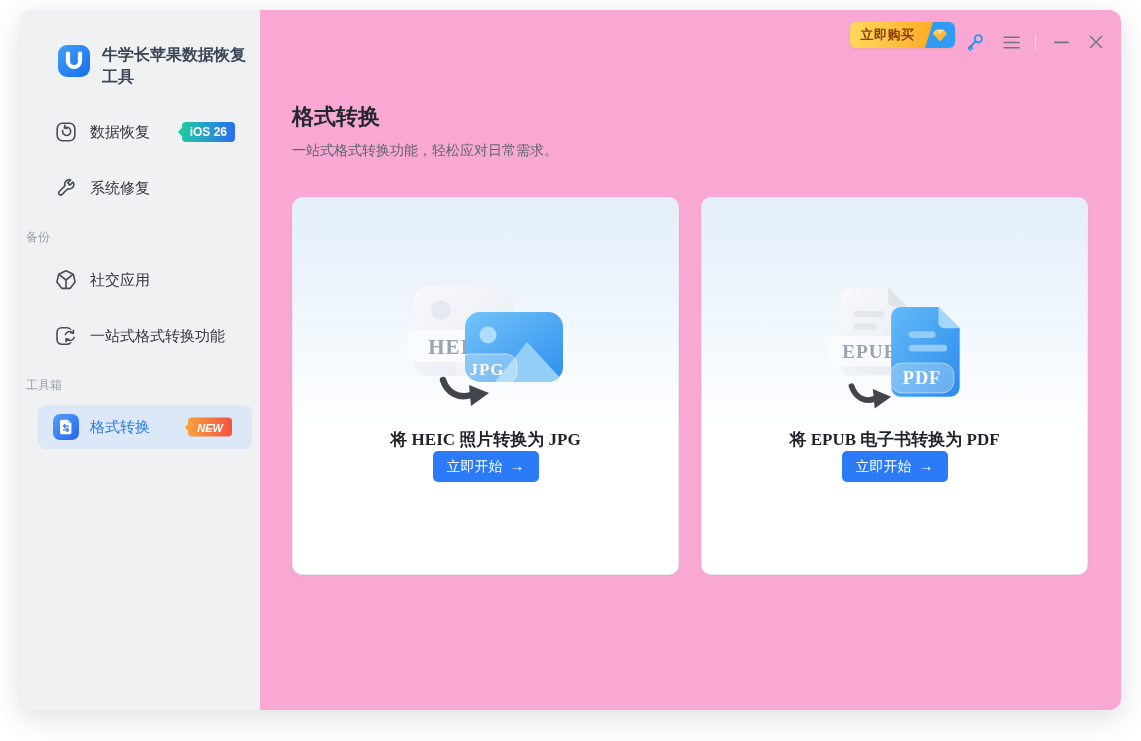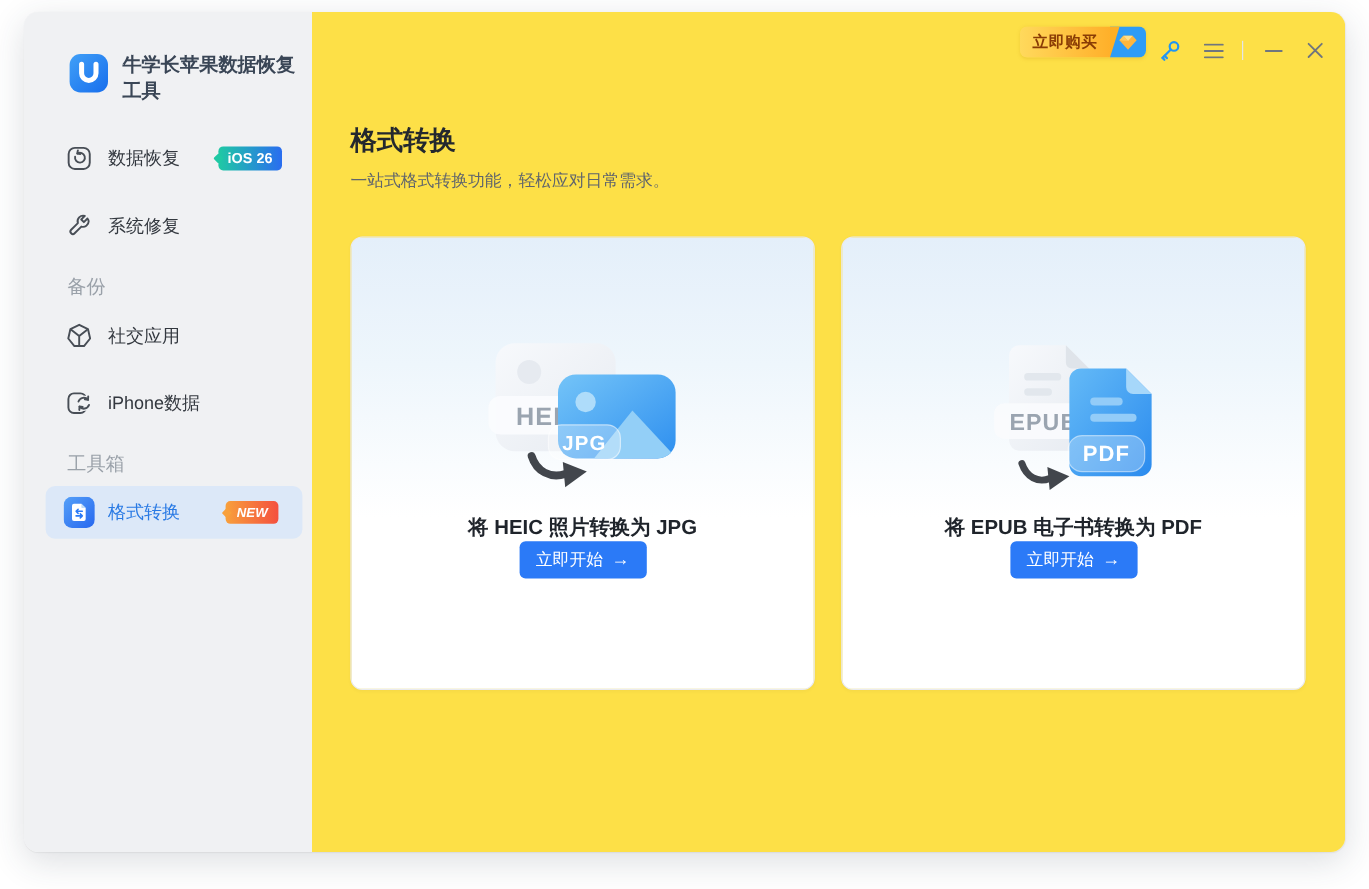--- a/index.html
+++ b/index.html
@@ -9,38 +9,38 @@
             display:flex; overflow:hidden; }
 
   
   .sidebar { width:240px; flex-shrink:0; background:#f0f1f3; position:relative; }
   .logo-row { position:absolute; left:36px; top:33px; display:flex; gap:10px; width:200px; }
   .logo-title { font-size:16px; font-weight:bold; color:#3a4656; line-height:22px; width:165px; padding-top:1px; }
   .nav-item { position:absolute; left:34px; width:192px; height:40px; display:flex; align-items:center; cursor:pointer; }
   .nav-item .nicon { width:24px; height:24px; margin-right:12px; display:flex; }
   .nav-item .ntxt { font-size:15px; color:#33383f; }
   .ni1{top:102px} .ni2{top:158px} .ni3{top:250px} .ni4{top:306px}
-  .sec-label { position:absolute; left:36px; font-size:16px; color:#9aa1a9; }
+  .sec-label { position:absolute; left:6px; font-size:12px; color:#9aa1a9; }
   .sl1{top:219px} .sl2{top:367px}
   .active-item { position:absolute; left:18px; top:395px; width:214px; height:44px; border-radius:8px;
                  background:#dce8f8; display:flex; align-items:center; padding-left:15px; cursor:pointer; }
   .active-item .ntxt { font-size:15px; color:#2a7ae4; margin-left:11px; }
   .badge-ios { position:absolute; right:11px; top:50%; transform:translateY(-50%);
                background:linear-gradient(90deg,#1fc9a4,#2a6df0); color:#fff; font-size:12px; font-weight:bold;
                padding:3px 8px; border-radius:4px; white-space:nowrap; }
   .badge-ios::before { content:''; position:absolute; left:-2.5px; top:50%; width:6px; height:6px;
                background:#1fc9a4; transform:translateY(-50%) rotate(45deg); border-radius:1px; }
   .badge-new { position:absolute; right:20px; top:50%; transform:translateY(-50%);
                background:linear-gradient(90deg,#f8a03c,#f4503f); color:#fff; font-size:11px; font-weight:bold; font-style:italic;
                padding:3.5px 9px; border-radius:4px; }
   .badge-new::before { content:''; position:absolute; left:-2.5px; top:50%; width:6px; height:6px;
                background:#f8a03c; transform:translateY(-50%) rotate(45deg); border-radius:1px; }
 
   
-  .main { flex:1; position:relative; background:#fde047; }
+  .main { flex:1; position:relative; background:#f9a8d4;font-family:Liberation Serif, serif; }
   .buy-btn { position:absolute; top:12px; right:166px; width:105px; height:26px; border-radius:6px;
              display:flex; overflow:hidden; cursor:pointer; box-shadow:0 1px 3px rgba(200,140,20,.25); }
   .buy-left { flex:1; background:linear-gradient(90deg,#ffd95c,#ffb02a); color:#8a3c05; font-size:13px; font-weight:bold;
               display:flex; align-items:center; justify-content:center; letter-spacing:.5px; }
   .buy-right { width:30px; background:#2e9cf6; position:relative; display:flex; align-items:center; justify-content:center; }
   .buy-right::before { content:''; position:absolute; left:0; top:0; width:0; height:0;
               border-bottom:26px solid transparent; border-left:8px solid #ffaf24; }
   .buy-right svg { position:relative; }
   .icon-btn { position:absolute; top:18px; width:28px; height:28px; display:flex; align-items:center; justify-content:center; cursor:pointer; }
   .key-btn{ right:132px; } .menu-btn{ right:96px; } .min-btn{ right:46px; } .close-btn{ right:11px; }
@@ -119,21 +119,21 @@
       <span class="nicon">
         <svg viewBox="0 0 24 24" width="24" height="24" fill="none" stroke="#484e56" stroke-width="1.6" stroke-linecap="round" stroke-linejoin="round">
           <rect x="3" y="3.8" width="14.6" height="16.4" rx="4.6"></rect>
           <circle cx="15.8" cy="12" r="6.4" fill="#f0f1f3" stroke="none"></circle>
           <path d="M11.4 10.6 a4.7 4.7 0 0 1 8 -1.5"></path>
           <path d="M19.5 6.4 l-0.2 2.8 -2.6 -0.4"></path>
           <path d="M20.2 13.4 a4.7 4.7 0 0 1 -8 1.5"></path>
           <path d="M12.1 17.6 l0.2 -2.8 2.6 0.4"></path>
         </svg>
       </span>
-      <span class="ntxt">iPhone数据</span>
+      <span class="ntxt">一站式格式转换功能</span>
     </div>
 
     <div class="sec-label sl2">工具箱</div>
 
     <div class="active-item">
       <span style="display:flex;">
         <svg width="26" height="26" viewBox="0 0 26 26">
           <defs>
               <linearGradient id="agrad" x1="0" y1="0" x2="1" y2="1">
             <stop offset="0" stop-color="#55a0f8"></stop>

